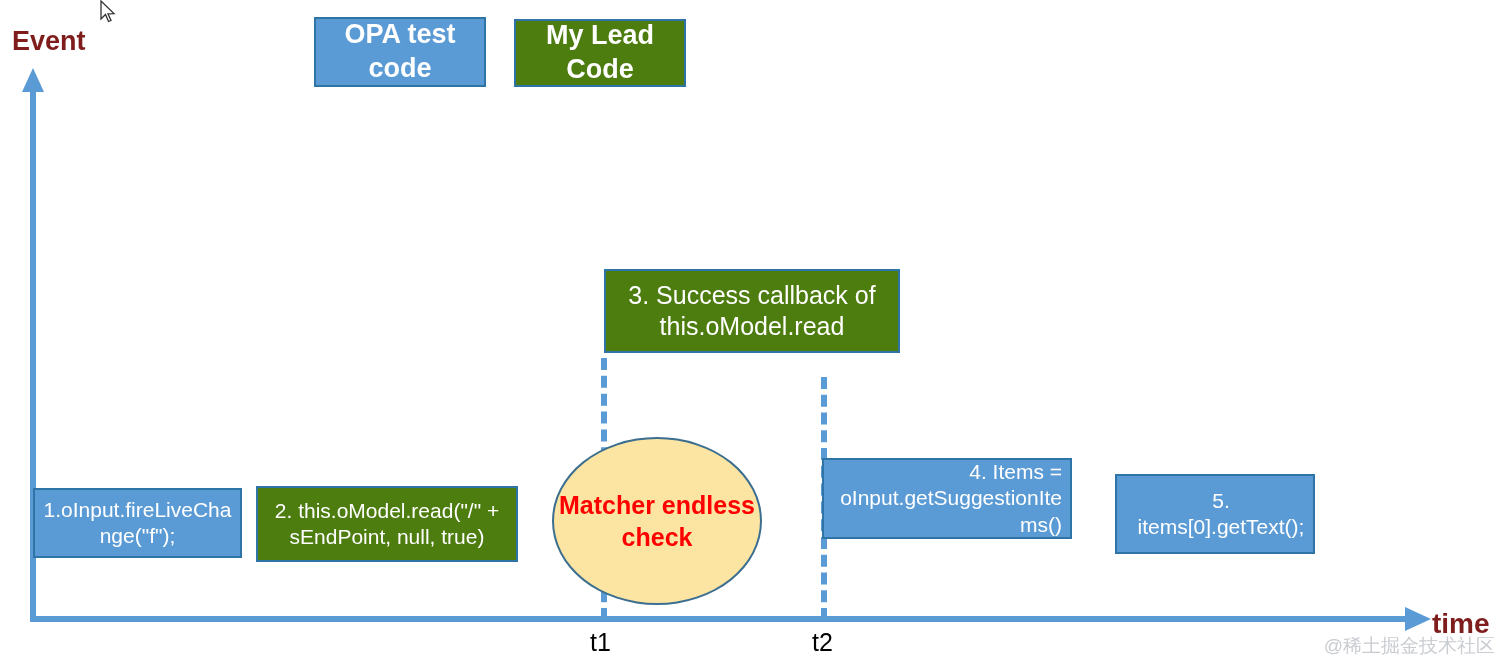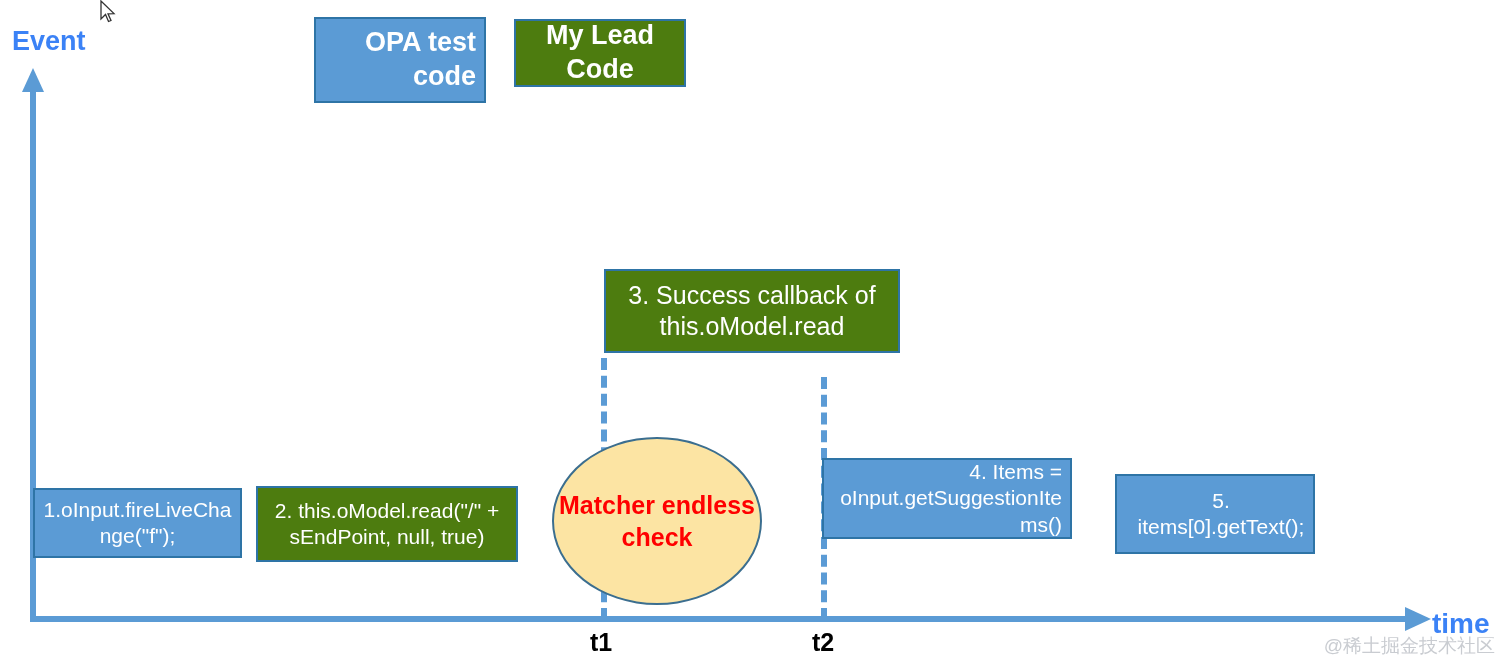--- a/index.html
+++ b/index.html
@@ -60,40 +60,40 @@
     top: 607px;
     width: 0;
     height: 0;
     border-top: 12px solid transparent;
     border-bottom: 12px solid transparent;
     border-left: 26px solid #5B9BD5;
   }
   .axis-label {
     position: absolute;
     font-weight: bold;
-    color: #3b82f6;
+    color: #7f1d1d;
     white-space: nowrap;
     text-align: right;
   }
   .axis-label-y {
     left: 12px;
     top: 26px;
     font-size: 27px;
   }
   .axis-label-x {
     left: 1432px;
     top: 608px;
     font-size: 28px;
   }
 
   
   .tick-label {
     position: absolute;
     font-size: 25px;
-    font-weight: bold;
+    font-weight: normal;
     color: #000000;
     white-space: nowrap;
   }
 
   
   .time-marker {
     position: absolute;
     width: 6px;
     border-left: 6px dashed #5B9BD5;
     box-sizing: border-box;
@@ -166,21 +166,21 @@
   </div>
 
   <div class="axis-y-line"></div>
   <div class="axis-y-arrow"></div>
   <div class="axis-label axis-label-y">Event</div>
 
   <div class="axis-x-line"></div>
   <div class="axis-x-arrow"></div>
   <div class="axis-label axis-label-x">time</div>
 
-  <div class="node blue legend-box" style="left:314px; top:17px; width:172px; height:86px;text-align:right;">
+  <div class="node blue legend-box" style="left:314px; top:17px; width:172px; height:70px;">
     <span>OPA test code</span>
   </div>
   <div class="node green legend-box" style="left:514px; top:19px; width:172px; height:68px;">
     <span>My Lead Code</span>
   </div>
 
   <div class="time-marker" style="left:601px; top:358px; height:262px;"></div>
 
   <div class="time-marker" style="left:821px; top:377px; height:243px;"></div>
 

